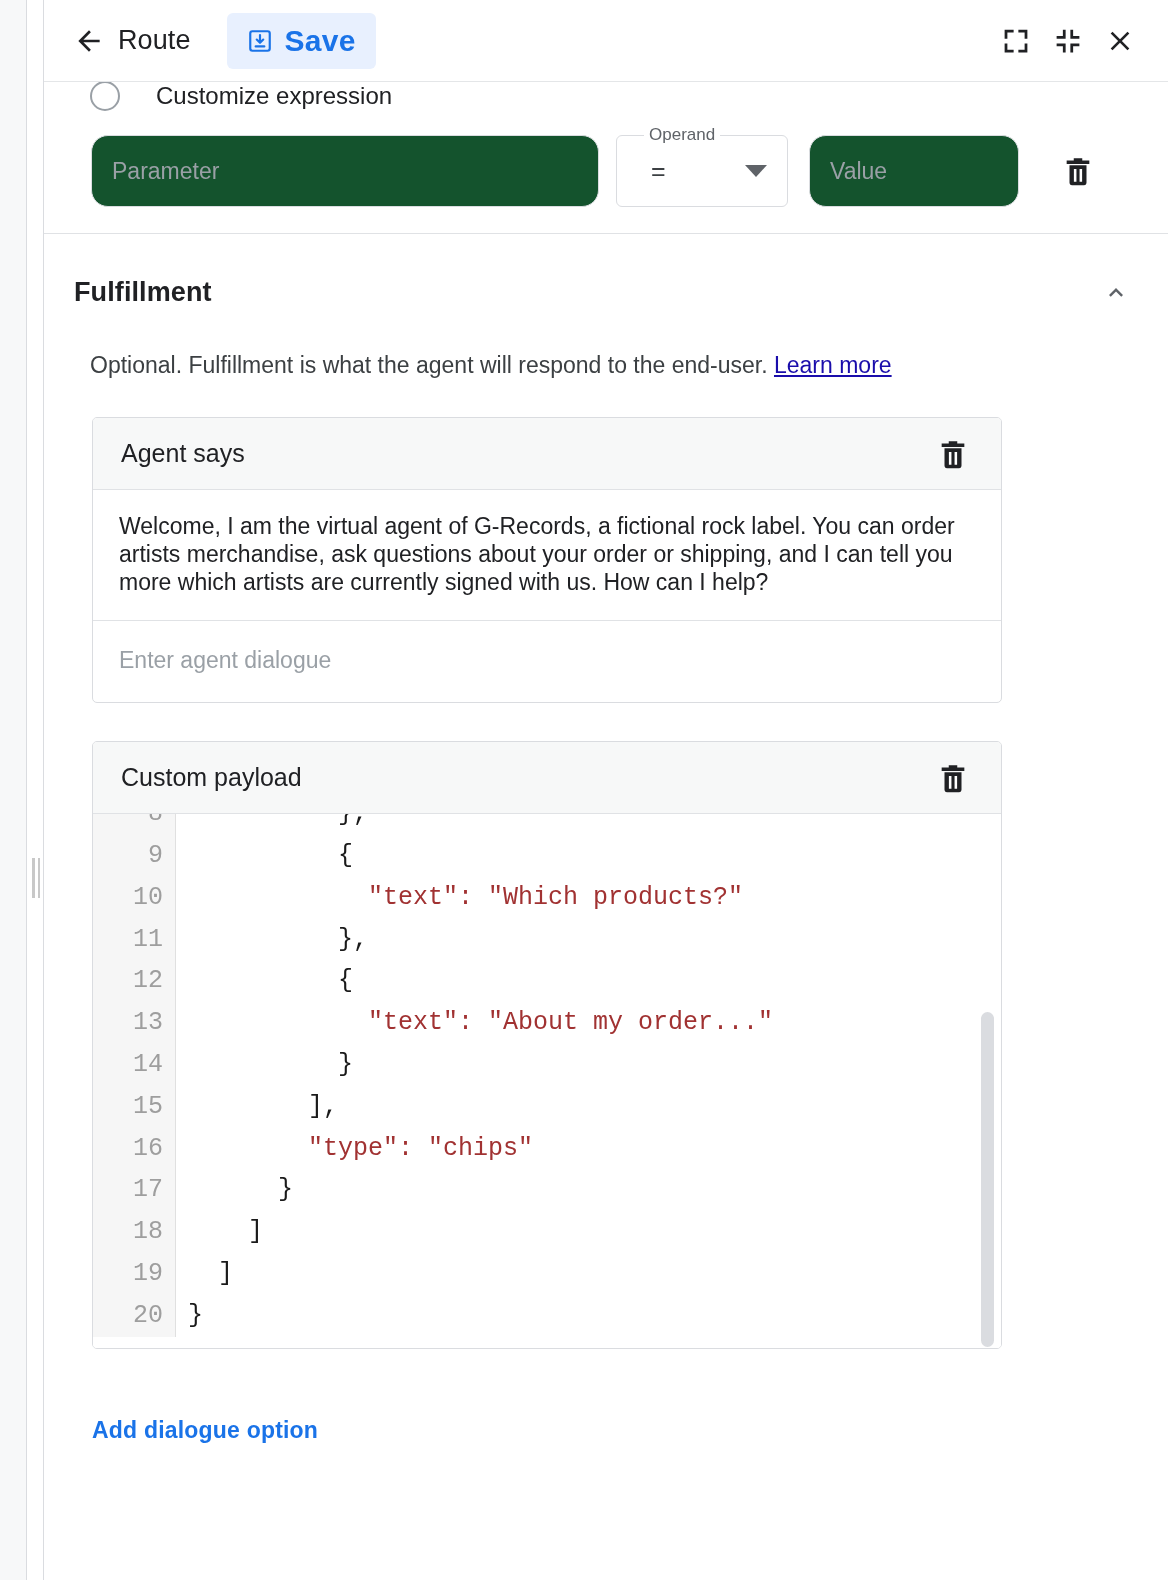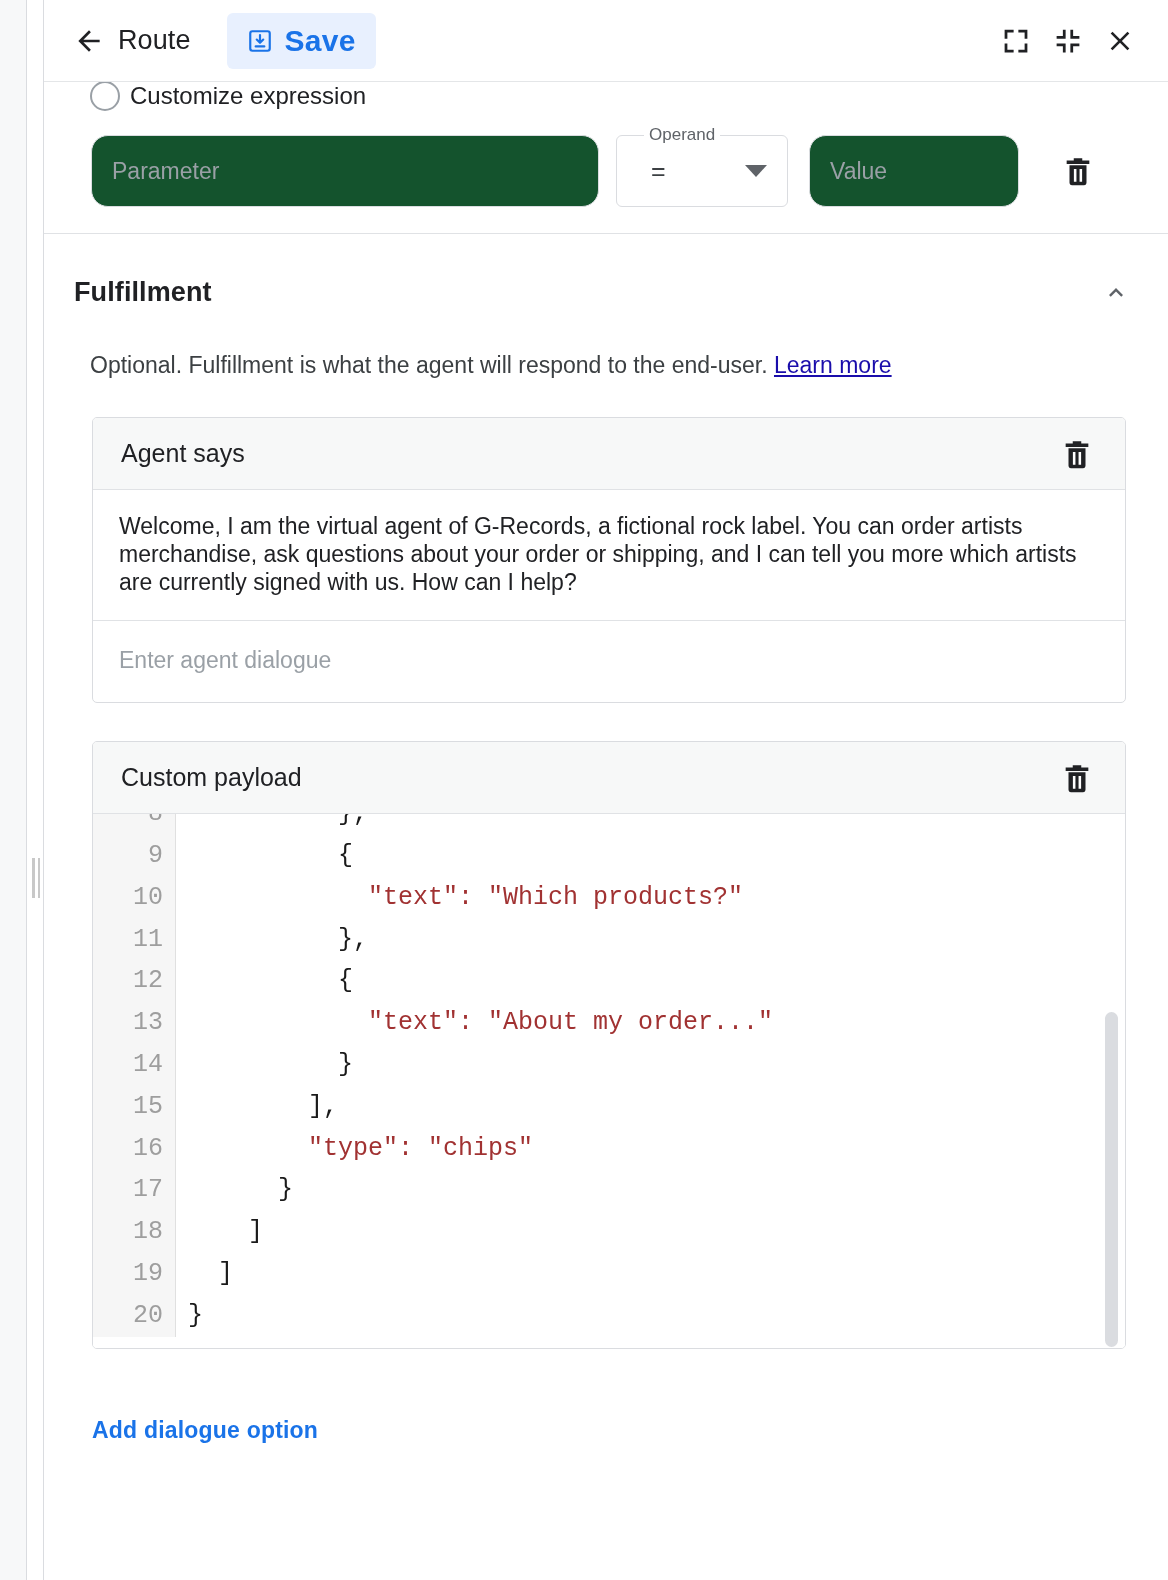--- a/index.html
+++ b/index.html
@@ -37,21 +37,21 @@
   .save-btn {
     margin-left: 36px; height: 56px; display: flex; align-items: center; gap: 12px;
     background: #e8f0fe; border-radius: 6px; padding: 0 20px; cursor: pointer;
   }
   .save-btn .lbl { color: #1a73e8; font-size: 30px; font-weight: bold; letter-spacing: .3px; }
   .hdr-spacer { flex: 1 1 auto; }
   .hdr-icon { width: 52px; height: 52px; display: flex; align-items: center; justify-content: center; cursor: pointer; }
 
   
   .sec-rule { border-bottom: 1px solid #e0e2e5; padding-bottom: 26px; }
-  .radio-row { display: flex; align-items: center; gap: 10px; padding: 0 0 0 46px; height: 36px; margin-top: -4px; }
+  .radio-row { display: flex; align-items: center; gap: 36px; padding: 0 0 0 46px; height: 36px; margin-top: -4px; }
   .radio { width: 30px; height: 30px; border: 2px solid #9aa0a6; border-radius: 50%; flex: 0 0 auto; cursor: pointer; }
   .radio-lbl { font-size: 24px; color: #202124; }
 
   .rule-row { display: flex; align-items: center; gap: 0; padding: 21px 0 0 47px; }
   .fld {
     height: 72px; border: 1px solid #dadce0; border-radius: 17px; display: flex; align-items: center;
     padding: 0 20px; font-size: 23px; color: #9aa0a6; background: #14532d; cursor: text;
   }
   .fld-param { width: 508px; }
   .fld-value { width: 210px; margin-left: 21px; }
@@ -73,21 +73,21 @@
   .link-blue { color: #1a73e8; font-size: 23px; font-weight: bold; cursor: pointer; letter-spacing: .2px; }
 
   
   .ful-hdr { display: flex; align-items: center; padding: 36px 30px 0 30px; }
   .ful-title { font-size: 27px; color: #202124; font-weight: bold; letter-spacing: .1px; }
   .chev { margin-left: auto; width: 44px; height: 44px; display: flex; align-items: center; justify-content: center; cursor: pointer; }
   .ful-desc { padding: 38px 0 0 46px; font-size: 23px; color: #3c4043; }
   .ful-desc a { color: #1a0dab; text-decoration: underline; cursor: pointer; }
 
   
-  .card { margin: 38px 0 0 48px; width: 1034px; border: 1px solid #dadce0; border-radius: 5px; background: #fff; overflow: hidden; }
+  .card { margin: 38px 0 0 48px; width: 910px; border: 1px solid #dadce0; border-radius: 5px; background: #fff; overflow: hidden; }
   .card-hdr {
     height: 72px; background: #f7f8f8; border-bottom: 1px solid #e0e2e5;
     display: flex; align-items: center; padding: 0 22px 0 28px;
   }
   .card-hdr .t { font-size: 25px; color: #202124; }
   .card-hdr .trash-btn { margin-left: auto; }
   .card-body { padding: 22px 26px 24px 26px; }
   .agent-text { font-size: 23px; line-height: 1.22; color: #202124; }
   .agent-input {
     border-top: 1px solid #e0e2e5; padding: 26px 26px 28px 26px; font-size: 23px; color: #9aa0a6; cursor: text;

